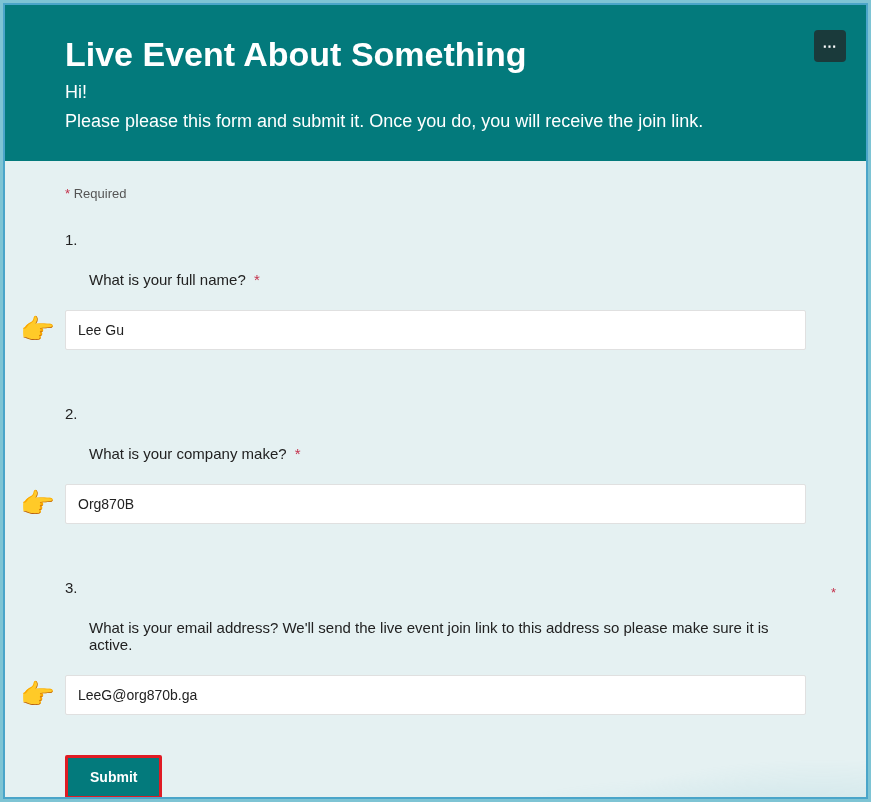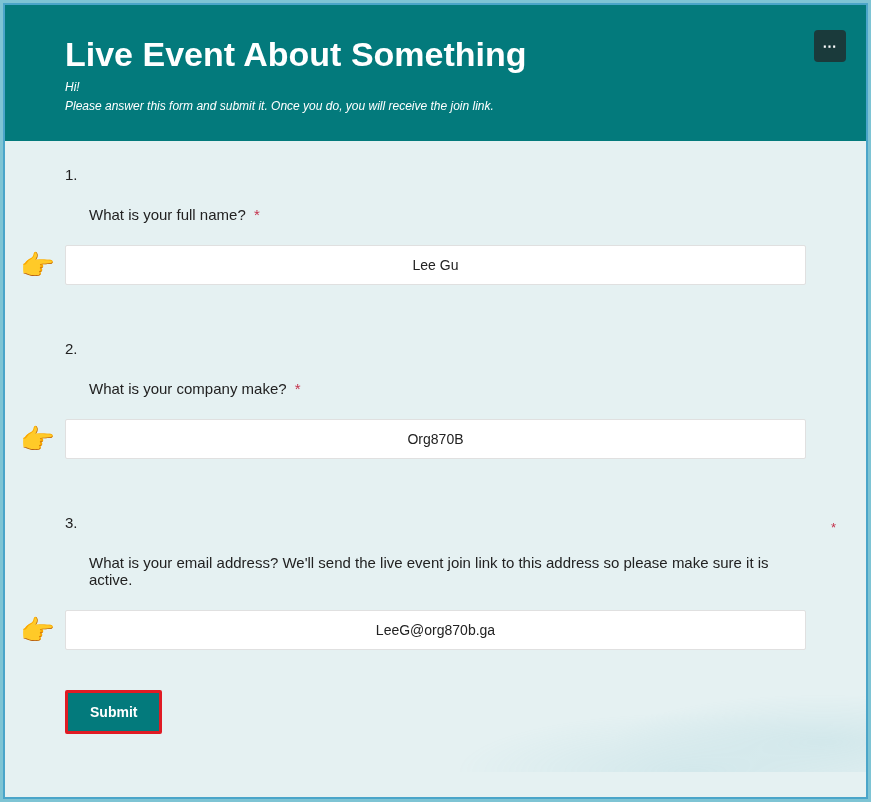--- a/index.html
+++ b/index.html
@@ -24,23 +24,22 @@
       color: white;
       padding: 30px 60px 25px 60px;
       position: relative;
     }
     .header-title {
       font-size: 34px;
       font-weight: 600;
       margin-bottom: 4px;
     }
     .header-description {
-      font-size: 12px;
+      font-size: 18px;
       line-height: 1.6;
-      font-style: italic;
     }
     .more-button {
       position: absolute;
       top: 25px;
       right: 20px;
       width: 32px;
       height: 32px;
       background: #1a3a3b;
       border: none;
       border-radius: 4px;
@@ -111,21 +110,20 @@
     .text-input {
       width: 100%;
       height: 40px;
       padding: 0 12px;
       font-size: 14px;
       border: 1px solid #e0e0e0;
       border-radius: 2px;
       background: white;
       color: #222;
       font-family: inherit;
-      text-align: center;
     }
     .submit-row {
       margin-top: -15px;
       margin-bottom: 18px;
     }
     .submit-wrapper {
       display: inline-block;
       border: 3px solid #e01b24;
       border-radius: 2px;
     }
@@ -162,27 +160,31 @@
 <body>
 
 <div class="container">
   <div class="header">
     <button class="more-button">
       <span class="ellipsis-icon">⋯</span>
     </button>
     <h1 class="header-title">Live Event About Something</h1>
     <div class="header-description">
       <div>Hi!</div>
-      <div>Please answer this form and submit it. Once you do, you will receive the join link.</div>
+      <div>Please please this form and submit it. Once you do, you will receive the join link.</div>
     </div>
   </div>
 
   <div class="form-body">
     <div class="wave"></div>
 
+    <div class="required-note">
+      <span class="asterisk">*</span>
+      <span>Required</span>
+    </div>
 
     <div class="question">
       <div class="question-label">
         <span class="q-num">1.</span>
         <span class="q-text">
           <span>What is your full name?</span>
           <span class="q-asterisk">*</span>
         </span>
       </div>
       <div class="input-row">

